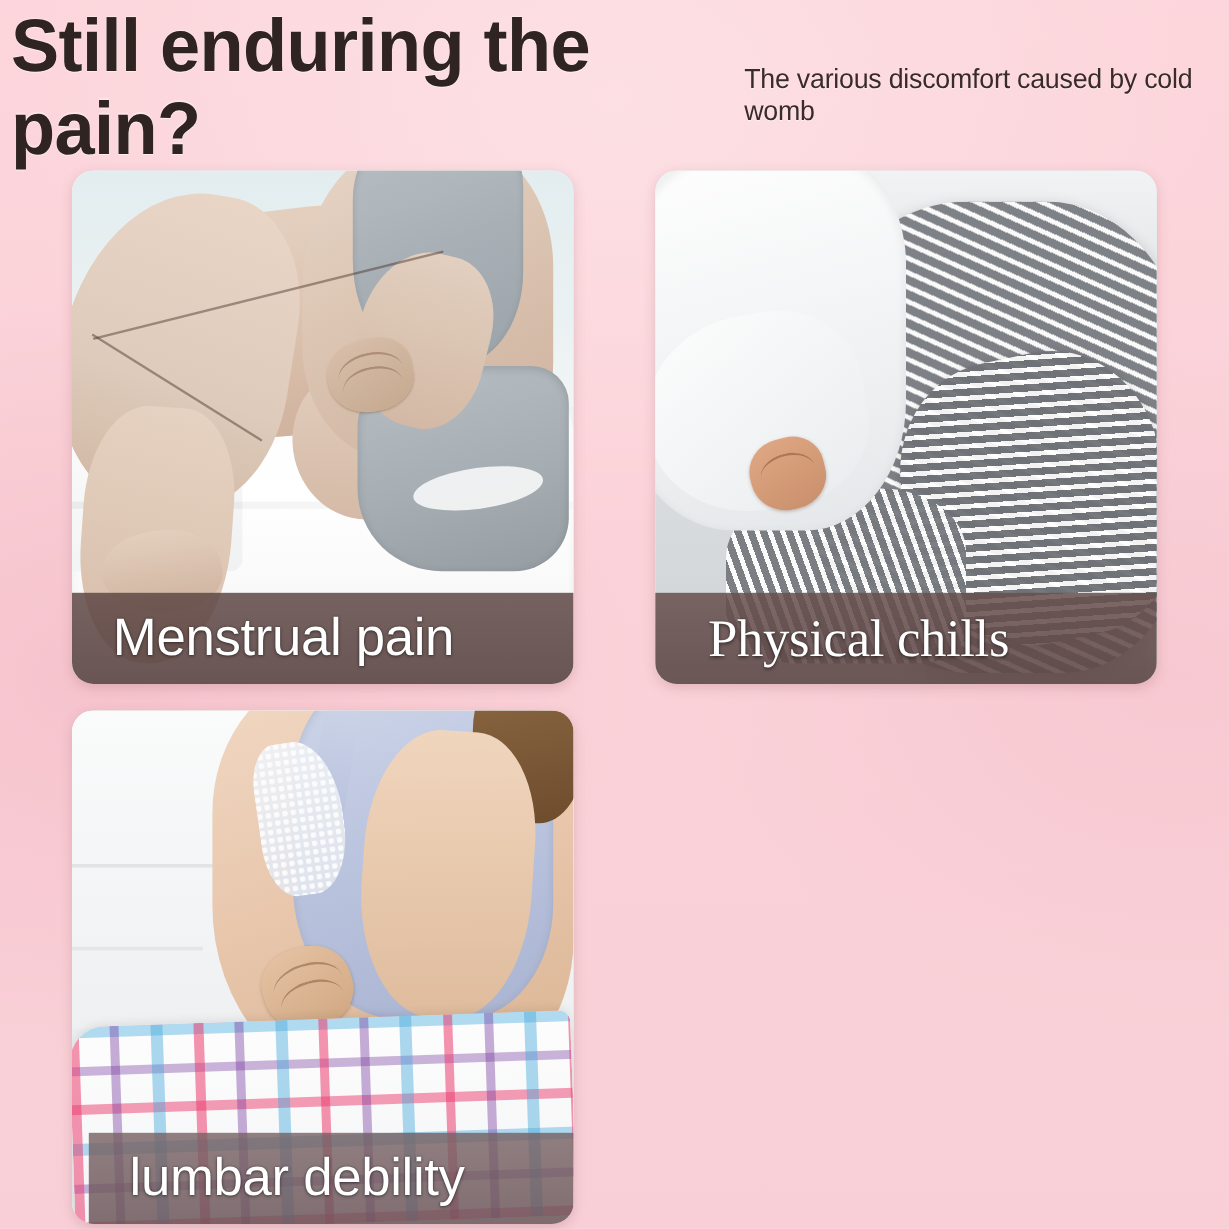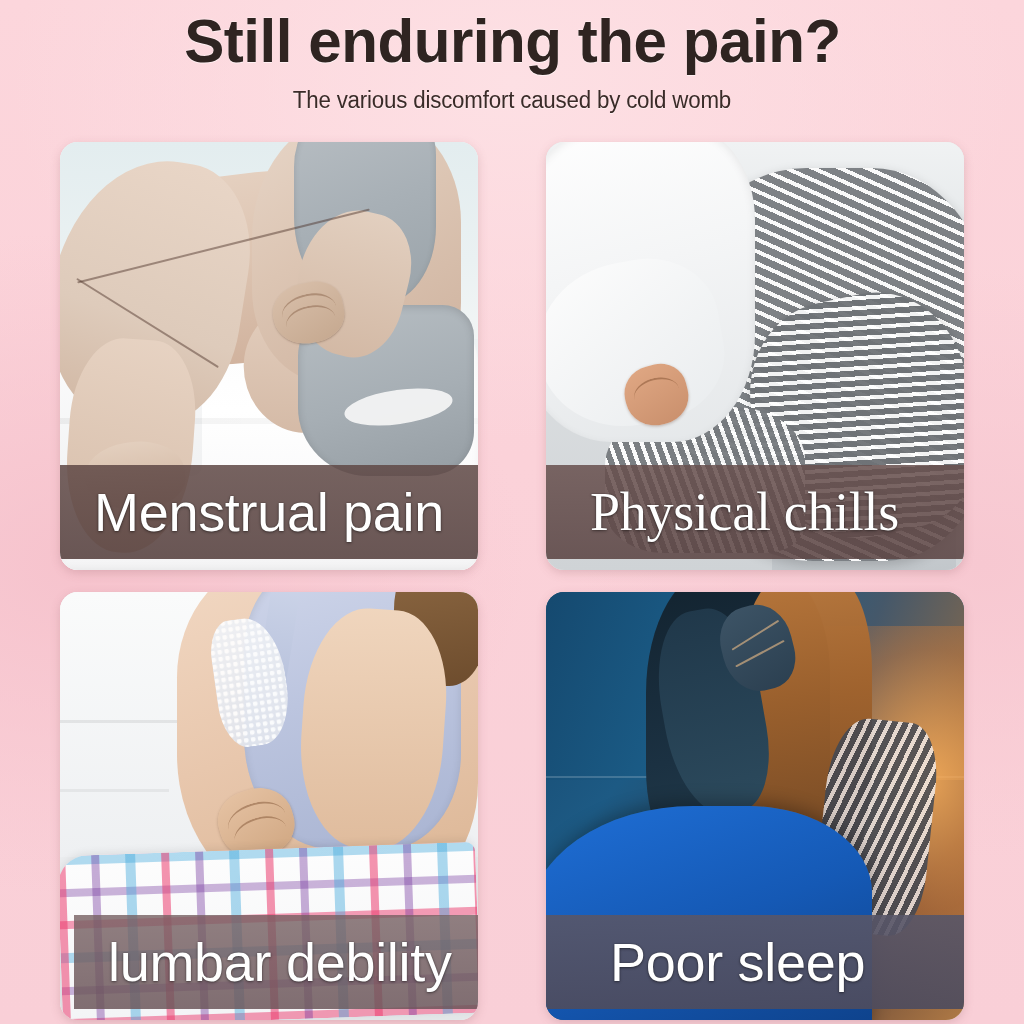--- a/index.html
+++ b/index.html
@@ -20,21 +20,21 @@
       radial-gradient(ellipse 55% 40% at 96% 55%, #f7c8d1 0%, rgba(247,200,209,0) 72%),
       linear-gradient(180deg, #fcd6dc 0%, #fbd2d9 45%, #f9cfd7 100%);
     z-index:0;
   }
 
   .page{ position:absolute; inset:0; z-index:2; }
 
   
   .header{
     position:absolute; left:0; right:0; top:0; height:140px;
-    display:flex; flex-direction:column; align-items:center; justify-content:flex-start;
+    display:flex; flex-direction:row; align-items:center; justify-content:flex-start;
     padding-top:6px;
   }
   .title{
     font-size:62px;
     font-weight:700;
     letter-spacing:-0.5px;
     color:#2f2421;
     line-height:1.12;
     text-shadow:0 1px 0 rgba(255,255,255,.55), 0 -1px 0 rgba(255,255,255,.35);
     transform:scaleX(.97);
@@ -64,26 +64,26 @@
   .card{
     position:relative;
     border-radius:18px;
     overflow:hidden;
     box-shadow:0 3px 10px rgba(150,95,105,.25), 0 0 0 1px rgba(255,255,255,.35) inset;
     background:#e9e6e3;
   }
   .photo{ position:absolute; inset:0; overflow:hidden; }
 
   .caption{
-    position:absolute; left:0; right:0; bottom:11px;
-    height:94px;
+    position:absolute; left:0; right:0; bottom:0;
+    height:76px;
     display:flex; align-items:center;
     padding-left:34px;
     color:#ffffff;
-    font-size:54px;
+    font-size:44px;
     font-weight:400;
     letter-spacing:-0.3px;
     text-shadow:0 1px 3px rgba(0,0,0,.45), 0 0 1px rgba(0,0,0,.6);
     z-index:5;
   }
   .cap-brown{ background:linear-gradient(180deg, rgba(96,73,70,.86) 0%, rgba(86,64,62,.88) 100%); }
   .cap-brown2{ background:linear-gradient(180deg, rgba(104,80,78,.86) 0%, rgba(92,69,68,.88) 100%); }
   .cap-mauve{ background:linear-gradient(180deg, rgba(118,96,98,.80) 0%, rgba(106,84,88,.84) 100%);margin-left:14px; }
   .cap-slate{ background:linear-gradient(180deg, rgba(88,86,104,.90) 0%, rgba(78,76,94,.92) 100%); }
   .caption.c4{ padding-left:64px; }
@@ -316,29 +316,15 @@
         <div class="strap"></div>
         <div class="lace"></div>
         <div class="hair3"></div>
         <div class="arm3"></div>
         <div class="hand3"></div>
         <div class="plaid"></div>
       </div>
       <div class="caption cap-mauve">lumbar debility</div>
     </div>
 
-    <div class="card">
-      <div class="photo p4">
-        <div class="sky"></div>
-        <div class="horizon"></div>
-        <div class="glow"></div>
-        <div class="silhouette"></div>
-        <div class="hair4"></div>
-        <div class="shirt4"></div>
-        <div class="armup"></div>
-        <div class="hand4"></div>
-        <div class="blanket"></div>
-      </div>
-      <div class="caption cap-slate c4">Poor sleep</div>
-    </div>
 
   </div>
 </div>
 
 </body></html>

